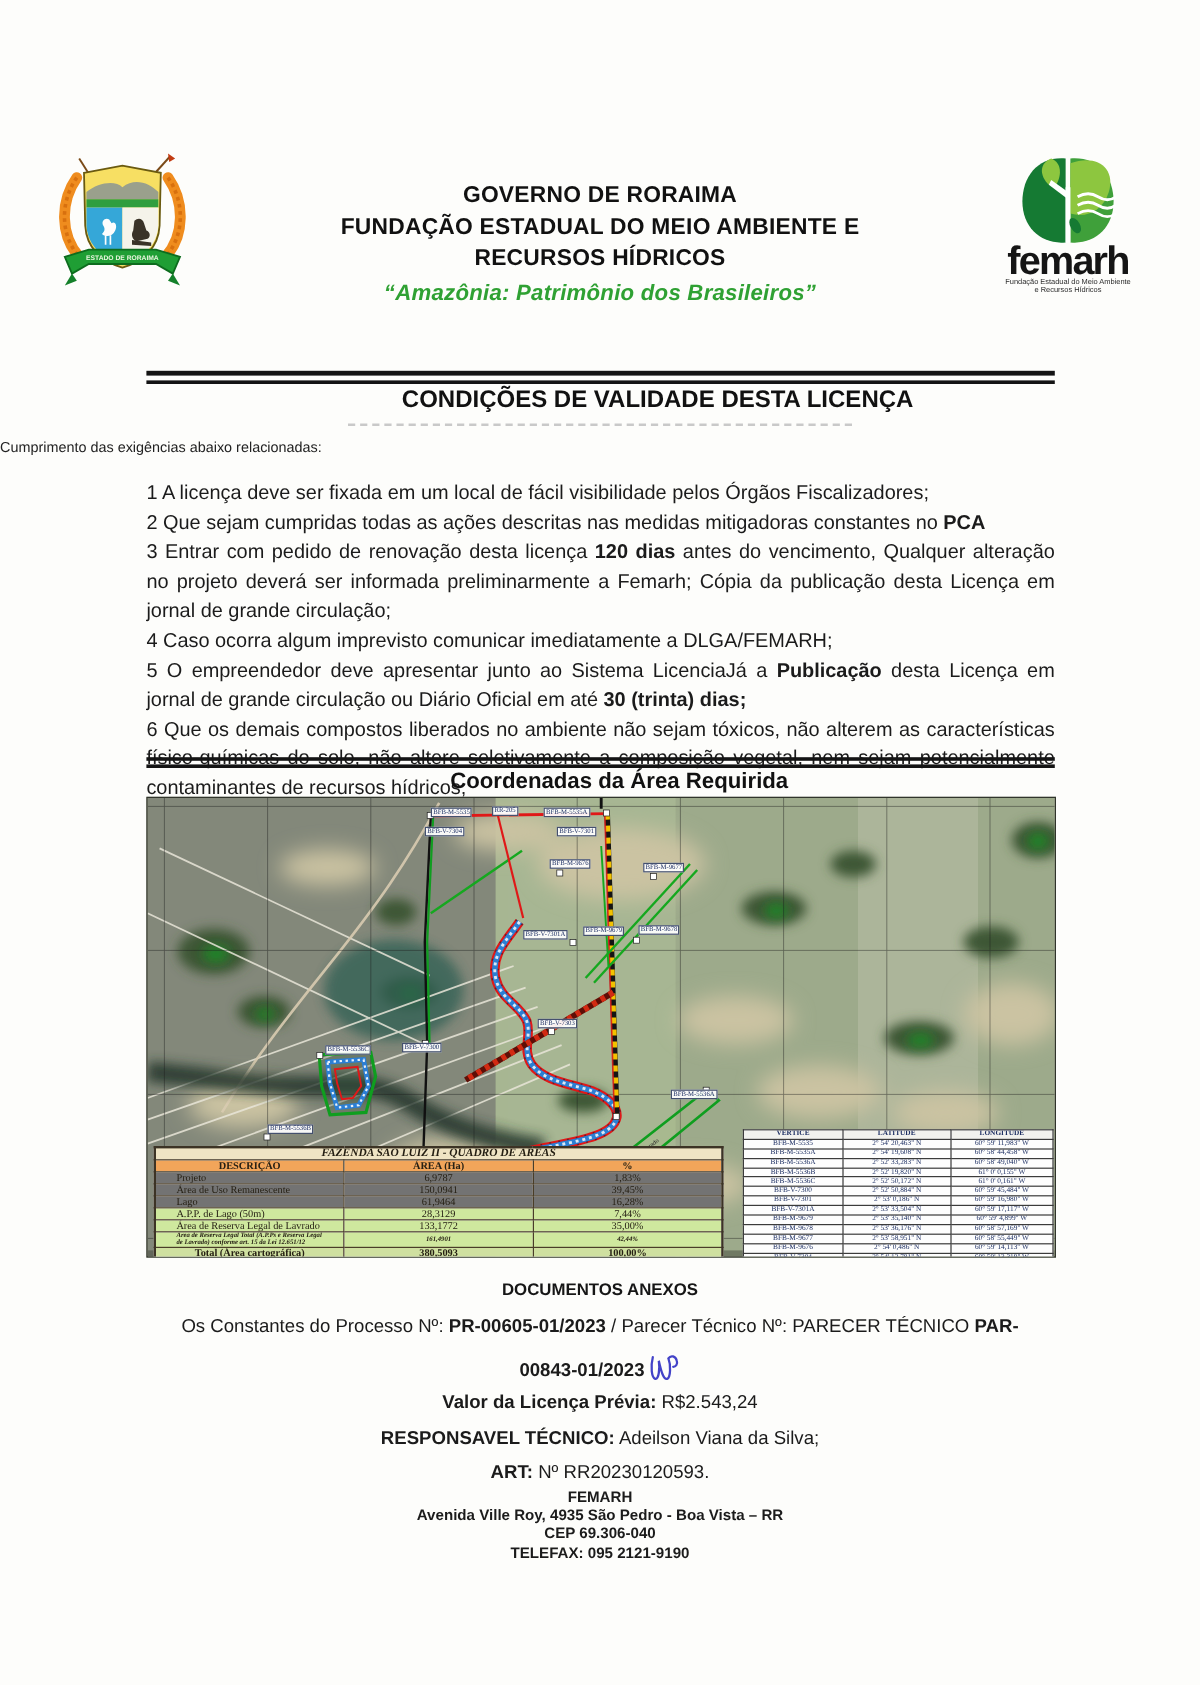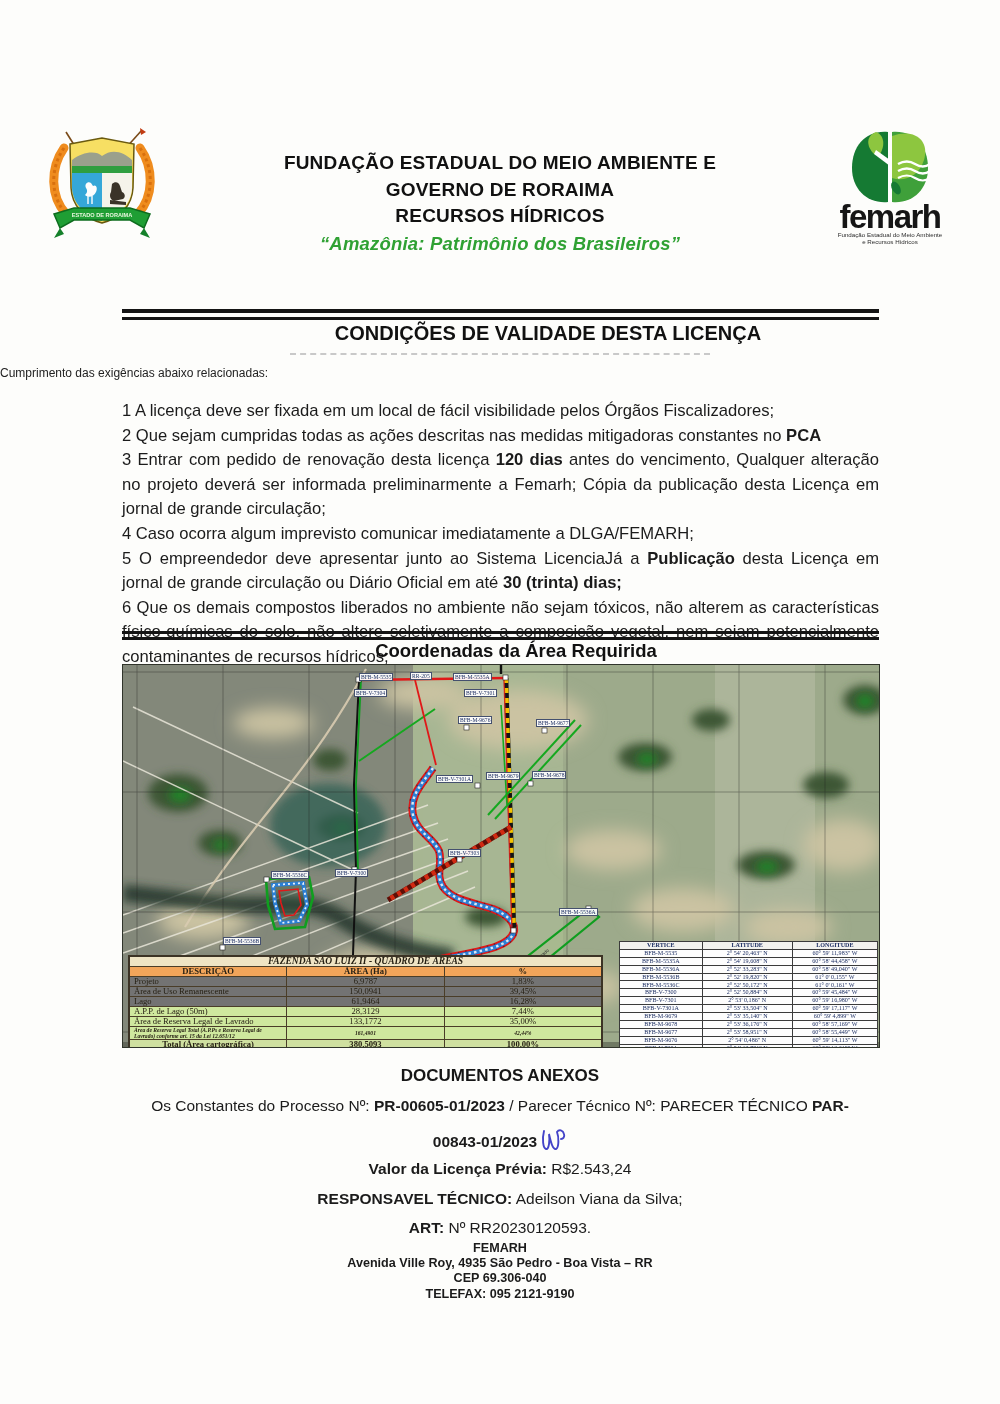--- a/index.html
+++ b/index.html
@@ -25,37 +25,37 @@
   .b{font-weight:bold;margin-top:27px;}
   
   .map-title{left:0;width:100%;text-align:center;font-weight:bold;font-size:18.5px;color:#111;}
   .map-box{left:122px;top:664px;width:756px;height:382px;background:#8e9180;border:1px solid #30342b;overflow:hidden;}
   .map-box svg{display:block;}
   .map-label{position:absolute;font-family:"Liberation Serif",serif;font-size:5.6px;line-height:6.4px;
     background:rgba(255,255,255,.93);border:0.5px solid #44506e;color:#1d2f63;padding:0 1px;white-space:nowrap;z-index:4;}
   
   .areas-table{position:absolute;left:5px;top:290px;width:475px;border-collapse:collapse;z-index:5;
     font-family:"Liberation Serif",serif;table-layout:fixed;border:2px solid #3c3325;background:#fff;}
-  .areas-table td{border:1px solid #4a3d28;padding:0 4px;height:9px;font-size:8.6px;line-height:9px;color:#262014;overflow:hidden;white-space:nowrap;}
+  .areas-table td{border:1px solid #4a3d28;padding:0 17px;height:9px;font-size:8.6px;line-height:9px;color:#262014;overflow:hidden;white-space:nowrap;}
   .areas-table .t-title td{background:#efe4c4;font-weight:bold;font-style:italic;text-align:center;font-size:9.5px;}
   .areas-table .t-head td{background:#f2a55a;font-weight:bold;text-align:center;}
   .areas-table tr.orange td{background:#737373;}
   .areas-table tr.green td{background:#cfe89e;}
   .areas-table tr.total td{background:#cfe0a0;font-weight:bold;}
   .areas-table tr.note td{font-size:5.6px;line-height:6px;font-style:italic;font-weight:bold;white-space:normal;}
   .areas-table td.num{text-align:center;}
   .areas-table tr.total td:first-child{text-align:center;}
   
   .vertex-table{position:absolute;left:496px;top:276px;width:259px;border-collapse:collapse;z-index:5;
     font-family:"Liberation Serif",serif;table-layout:fixed;border:1.5px solid #2c2c2c;background:#fdfdfd;}
   .vertex-table td{border:0.5px solid #3b3b3b;padding:0 1px;height:6.9px;font-size:6.1px;line-height:6.6px;
     color:#1d2f63;text-align:center;white-space:nowrap;overflow:hidden;}
   .vertex-table .t-head td{font-weight:bold;background:#f2f2ee;}
   
-  .annex-title{left:0;width:100%;text-align:center;font-weight:bold;font-size:17px;color:#161616;}
+  .annex-title{left:0;width:100%;text-align:center;font-weight:bold;font-size:14px;color:#161616;}
   .annex-line{left:0;width:100%;text-align:center;font-size:15.5px;color:#1b1b1b;}
   .squiggle{display:inline-block;vertical-align:-8px;margin-left:4px;}
   .footer{left:0;width:100%;text-align:center;font-weight:bold;font-size:12.6px;line-height:15.2px;color:#1b1b1b;}
 </style>
 </head>
 <body>
 
 <div class="abs" style="left:36px;top:126px;width:132px;height:118px;">
   <svg width="132" height="118" viewBox="0 0 132 118">
 
@@ -100,22 +100,22 @@
     <path d="M78,76 L78,30 L82,30 L82,76 Z" fill="#ffffff"></path>
     <path d="M80,40 L64,28 L66,24 L80,34 Z" fill="#ffffff"></path>
     <ellipse cx="86" cy="62" rx="4" ry="7" fill="#157a33" transform="rotate(-30 86 62)"></ellipse>
     <text x="80" y="102" text-anchor="middle" font-family="Liberation Sans,sans-serif" font-weight="bold" font-size="33" letter-spacing="-1.5" fill="#151515">femarh</text>
     <text x="80" y="111" text-anchor="middle" font-family="Liberation Sans,sans-serif" font-size="6.2" fill="#2c2c2c">Fundação Estadual do Meio Ambiente</text>
     <text x="80" y="117.5" text-anchor="middle" font-family="Liberation Sans,sans-serif" font-size="6.2" fill="#2c2c2c">e Recursos Hídricos</text>
   </svg>
 </div>
 
 <div class="abs header-text">
+  <div>GOVERNO DE RORAIMA</div>
   <div>FUNDAÇÃO ESTADUAL DO MEIO AMBIENTE E</div>
-  <div>GOVERNO DE RORAIMA</div>
   <div>RECURSOS HÍDRICOS</div>
   <div class="motto">“Amazônia: Patrimônio dos Brasileiros”</div>
 </div>
 
 <div class="abs double-rule" style="top:309px;"></div>
 <div class="abs section-title" style="top:322px;">CONDIÇÕES DE VALIDADE DESTA LICENÇA</div>
 <div class="abs ghost-underline" style="top:353px;"></div>
 <div class="abs subtitle" style="top:366px;">Cumprimento das exigências abaixo relacionadas:</div>
 
 <div class="abs conditions" style="top:399px;">

